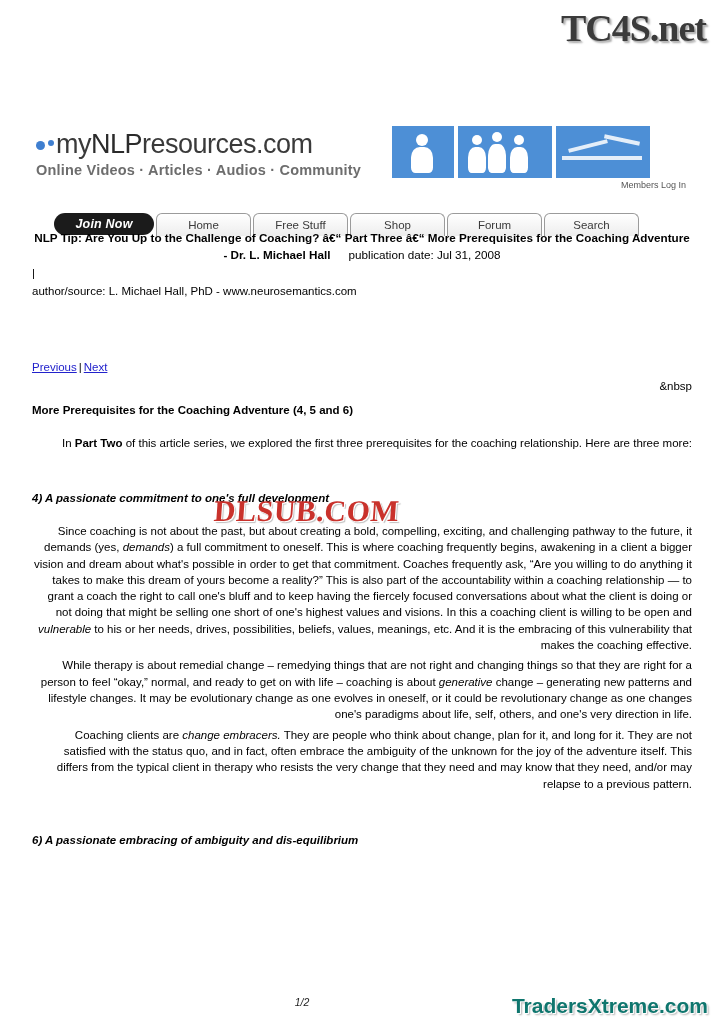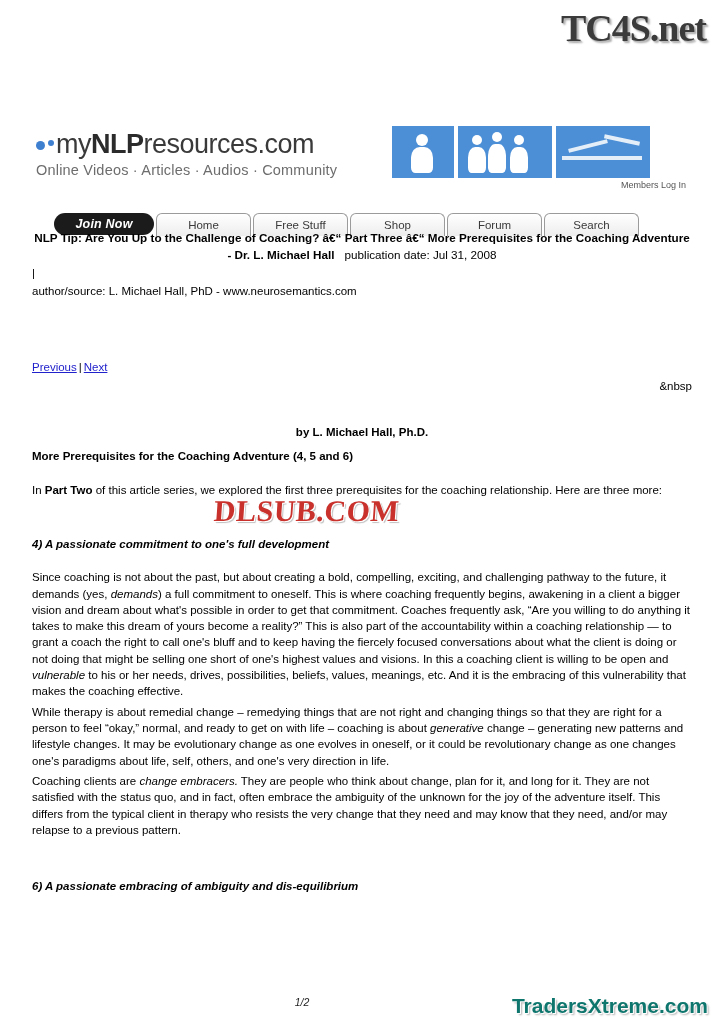--- a/index.html
+++ b/index.html
@@ -61,30 +61,31 @@
     margin-right: 3px;
     vertical-align: 3px;
   }
   .logo-line1 .dot.small {
     width: 6px;
     height: 6px;
     margin-right: 2px;
     vertical-align: 7px;
   }
   .logo-line1 b {
-    font-weight: bold;
+    font-weight: normal;
     color: #2b2b2b;
   }
   .logo-line2 {
     font-family: "Liberation Sans", sans-serif;
     font-size: 14.5px;
     color: #6d6d6d;
     margin-top: 4px;
     letter-spacing: 0.2px;
     white-space: nowrap;
+    font-weight: bold;
   }
 
   .banner-images {
     display: flex;
     gap: 4px;
     margin-left: 8px;
   }
   .banner-img {
     width: 62px;
     height: 52px;
@@ -166,21 +167,21 @@
   }
   .art-title {
     font-weight: bold;
     text-align: center;
     font-size: 11.7px;
     line-height: 1.45;
     margin: 0 0 2px 0;
   }
   .art-title .pubdate {
     font-weight: normal;
-    padding-left: 10px;
+    padding-left: 18px;
     white-space: nowrap;
   }
   .pipe-line {
     font-size: 11.5px;
     line-height: 1.3;
     margin: 2px 0 2px 0;
   }
   .author-line {
     font-size: 11.5px;
     margin-bottom: 4px;
@@ -213,21 +214,21 @@
     margin-top: 30px;
   }
 
   .sect-head {
     font-weight: bold;
     font-size: 11.5px;
     margin-top: 8px;
   }
   p.body {
     margin: 17px 0 0 0;
-    text-align: left;
+    text-align: right;
   }
   p.tight {
     margin-top: 4px;
   }
   .sub-head {
     font-weight: bold;
     font-style: italic;
     font-size: 11.5px;
     margin-top: 38px;
   }
@@ -327,21 +328,20 @@
 
   <div class="art-title"><span>NLP Tip: Are You Up to the Challenge of Coaching? â€“ Part Three â€“ More Prerequisites for the Coaching Adventure - Dr. L. Michael Hall</span><span class="pubdate">publication date: Jul 31, 2008</span></div>
 
   <div class="pipe-line">|</div>
 
   <div class="author-line">author/source: L. Michael Hall, PhD - www.neurosemantics.com</div>
 
   <div class="pagenav"><a href="#">Previous</a><span class="sep">|</span><a href="#">Next</a></div>
   <div class="nbsp-line">&amp;nbsp</div>
 
-  <div class="byline">by L. Michael Hall, Ph.D.</div>
 
   <div class="sect-head">More Prerequisites for the Coaching Adventure (4, 5 and 6)</div>
 
   <p class="body"><span>In </span><b>Part Two</b><span> of this article series, we explored the first three prerequisites for the coaching relationship. Here are three more:</span></p>
 
   <div class="sub-head">4) A passionate commitment to one's full development</div>
 
   <p class="body"><span>Since coaching is not about the past, but about creating a bold, compelling, exciting, and challenging pathway to the future, it demands (yes, </span><em>demands</em><span>) a full commitment to oneself. This is where coaching frequently begins, awakening in a client a bigger vision and dream about what's possible in order to get that commitment. Coaches frequently ask, “Are you willing to do anything it takes to make this dream of yours become a reality?” This is also part of the accountability within a coaching relationship — to grant a coach the right to call one's bluff and to keep having the fiercely focused conversations about what the client is doing or not doing that might be selling one short of one's highest values and visions. In this a coaching client is willing to be open and </span><em>vulnerable</em><span> to his or her needs, drives, possibilities, beliefs, values, meanings, etc. And it is the embracing of this vulnerability that makes the coaching effective.</span></p>
 
 

